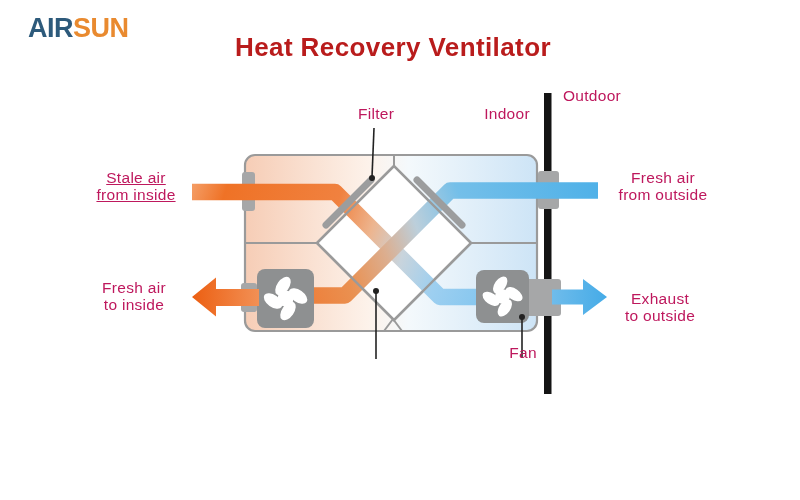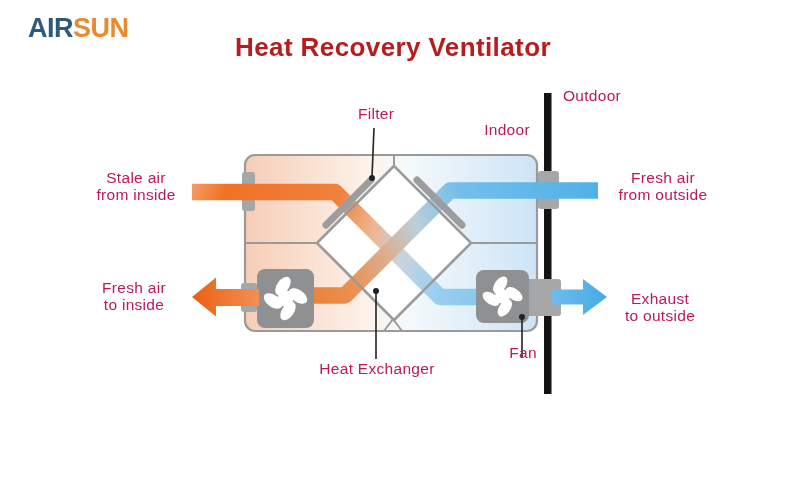--- a/index.html
+++ b/index.html
@@ -18,23 +18,23 @@
     position:absolute;left:0;top:32px;width:786px;text-align:center;
     font-size:26px;font-weight:700;color:#b91c1c;letter-spacing:0.4px;
   }
   svg{position:absolute;left:0;top:0;}
   .lbl{
     position:absolute;transform:translateX(-50%);text-align:center;
     font-size:15.5px;color:#be185d;line-height:16.5px;white-space:pre-line;
     letter-spacing:0.3px;
   }
   .lbl-filter{left:376px;top:106px;}
-  .lbl-indoor{left:507px;top:122px;text-align:center;}
+  .lbl-indoor{left:507px;top:106px;text-align:center;}
   .lbl-outdoor{left:592px;top:88px;}
-  .lbl-stale{left:136px;top:170px;}
+  .lbl-stale{left:136px;top:170px;text-decoration:underline;}
   .lbl-freshout{left:663px;top:170px;}
   .lbl-freshin{left:134px;top:280px;}
   .lbl-exhaust{left:660px;top:283px;margin-top:8px;}
   .lbl-hx{left:377px;top:361px;}
   .lbl-fan{left:523px;top:345px;}
 </style>
 </head>
 <body>
 
 <div id="stage">
@@ -161,16 +161,15 @@
   <div class="lbl lbl-indoor">Indoor</div>
   <div class="lbl lbl-outdoor">Outdoor</div>
   <div class="lbl lbl-stale">Stale air
 from inside</div>
   <div class="lbl lbl-freshout">Fresh air
 from outside</div>
   <div class="lbl lbl-freshin">Fresh air
 to inside</div>
   <div class="lbl lbl-exhaust">Exhaust
 to outside</div>
-  <div class="lbl lbl-hx">Heat Exchanger</div>
   <div class="lbl lbl-fan">Fan</div>
 
 </div>
 
 </body></html>

